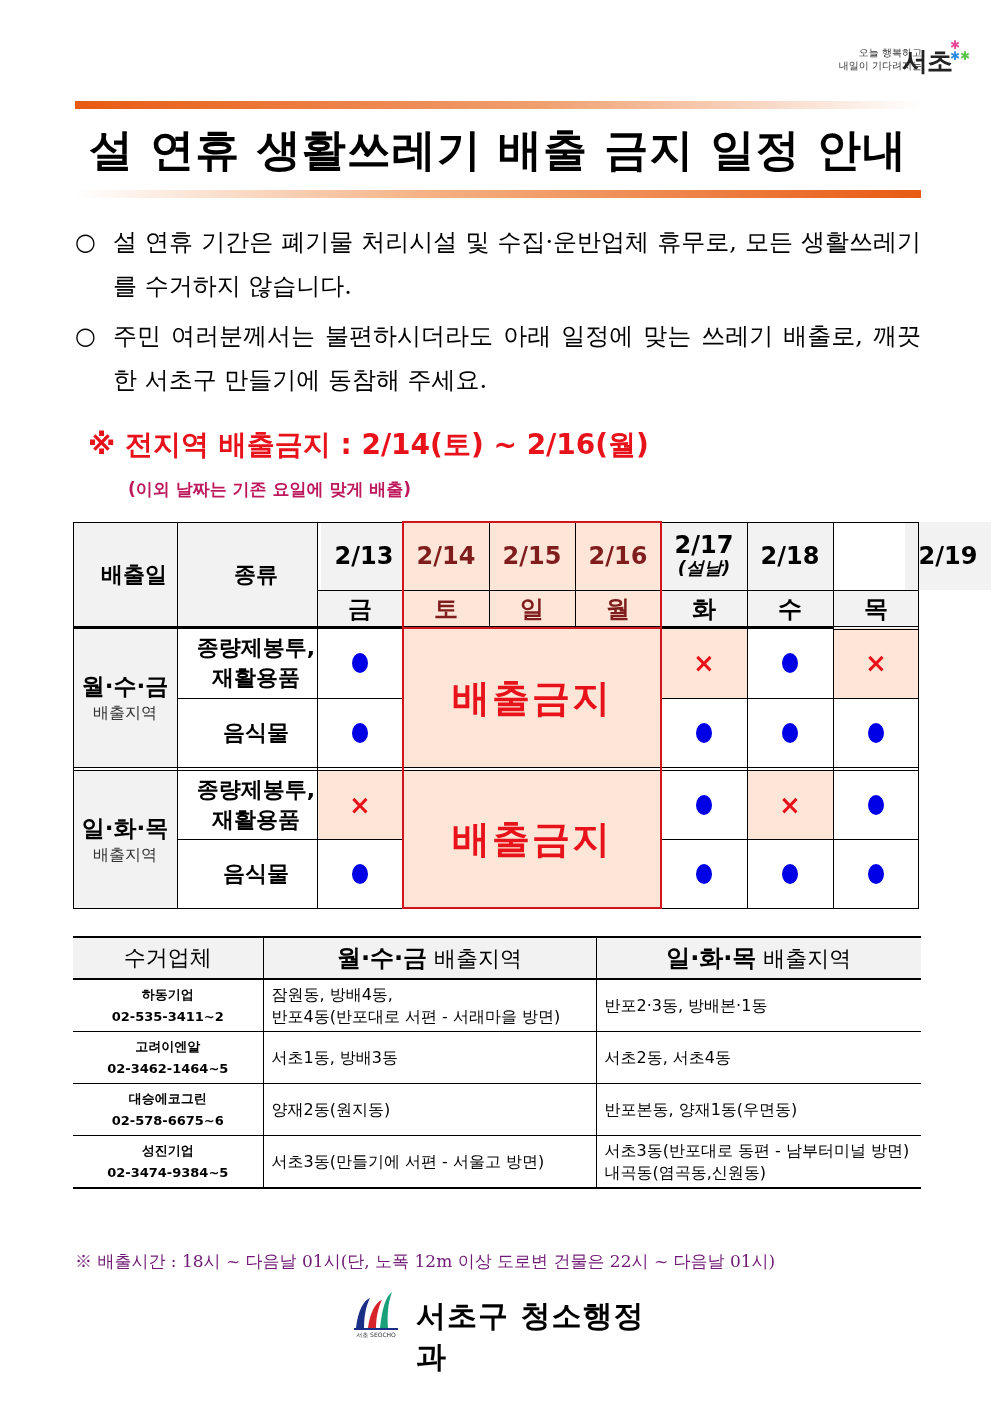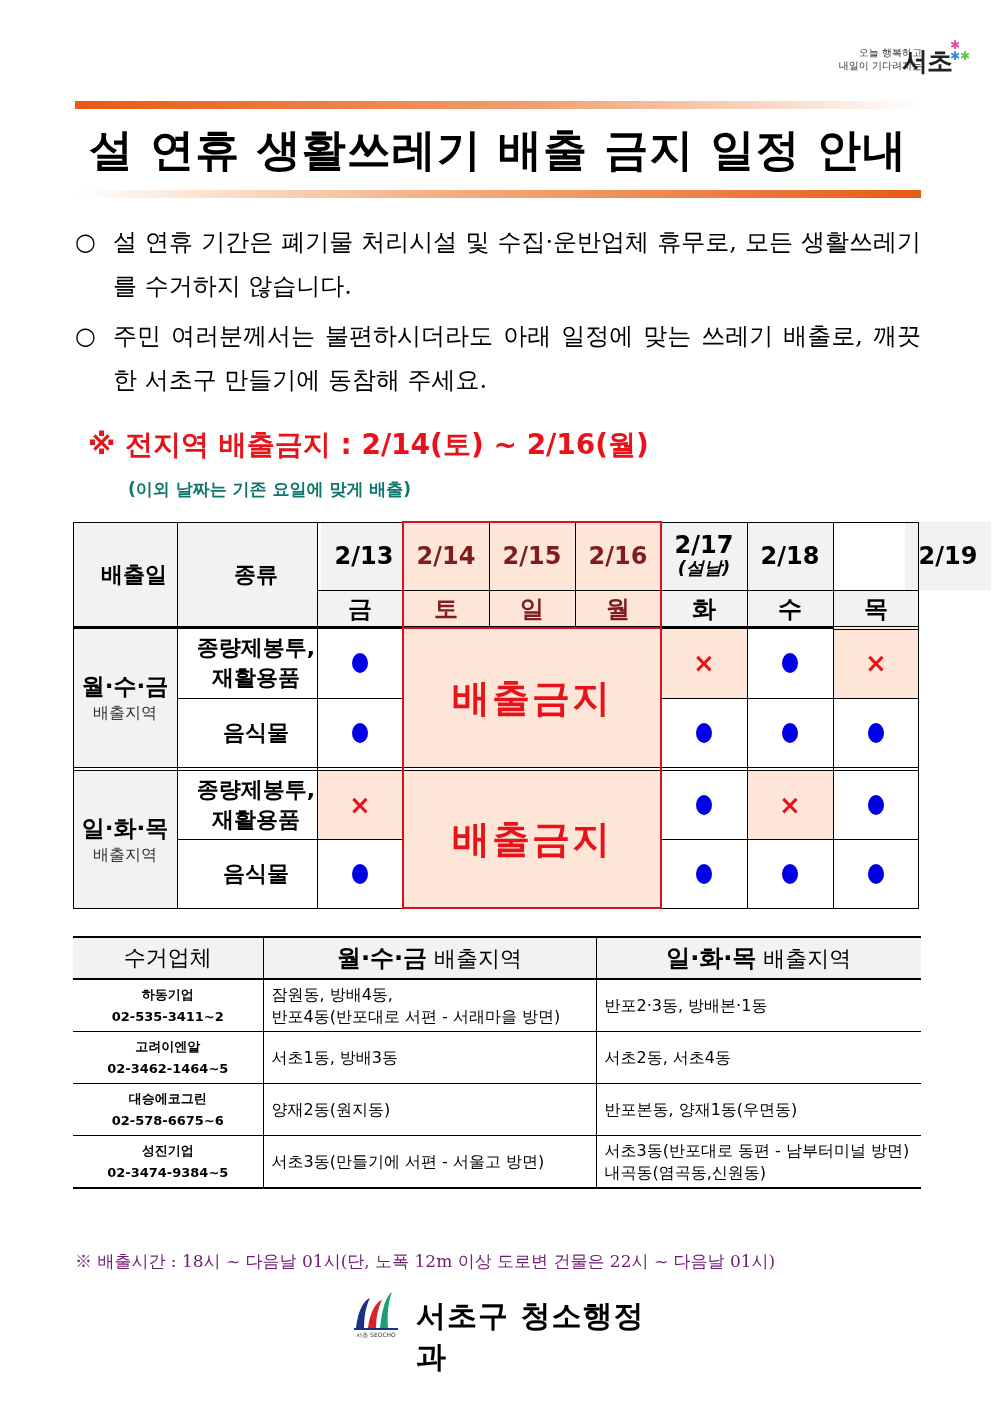--- a/index.html
+++ b/index.html
@@ -15,21 +15,21 @@
   .bar-bot{left:75px;top:190px;width:846px;height:8px;background:linear-gradient(to right,#ffffff,#f5b488 40%,#e85a12);}
   .title{left:75px;top:112px;width:846px;height:76px;text-align:center;font-size:44px;font-weight:bold;line-height:76px;letter-spacing:1px;}
   
   .para{left:75px;width:846px;font-family:"DejaVu Serif",serif;font-size:24px;line-height:44px;}
   .para .bullet{position:absolute;left:0;top:0;width:28px;}
   .para .txt{margin-left:38px;text-align:justify;}
   .p1{top:220px;}
   .p2{top:314px;}
   
   .notice{left:88px;top:426px;font-size:28px;font-weight:bold;color:#e8121a;}
-  .notice-sub{left:128px;top:478px;font-size:17px;font-weight:bold;color:#0f766e;}
+  .notice-sub{left:128px;top:478px;font-size:17px;font-weight:bold;color:#be185d;}
   
   .sched{left:73px;top:522px;width:846px;height:387px;}
   .cell{position:absolute;box-sizing:border-box;display:flex;align-items:center;justify-content:center;text-align:center;}
   .grid-line{position:absolute;background:#000;}
   .hdr{background:#f2f2f2;}
   .peach{background:#fde6d8;}
   .red{color:#7f1d1d;}
   .dot{width:16px;height:20px;border-radius:50%;background:#0000e6;display:inline-block;}
   .xmark{color:#e8121a;font-size:26px;font-weight:bold;}
   .ban{color:#e8121a;font-size:38px;font-weight:bold;letter-spacing:2px;}

